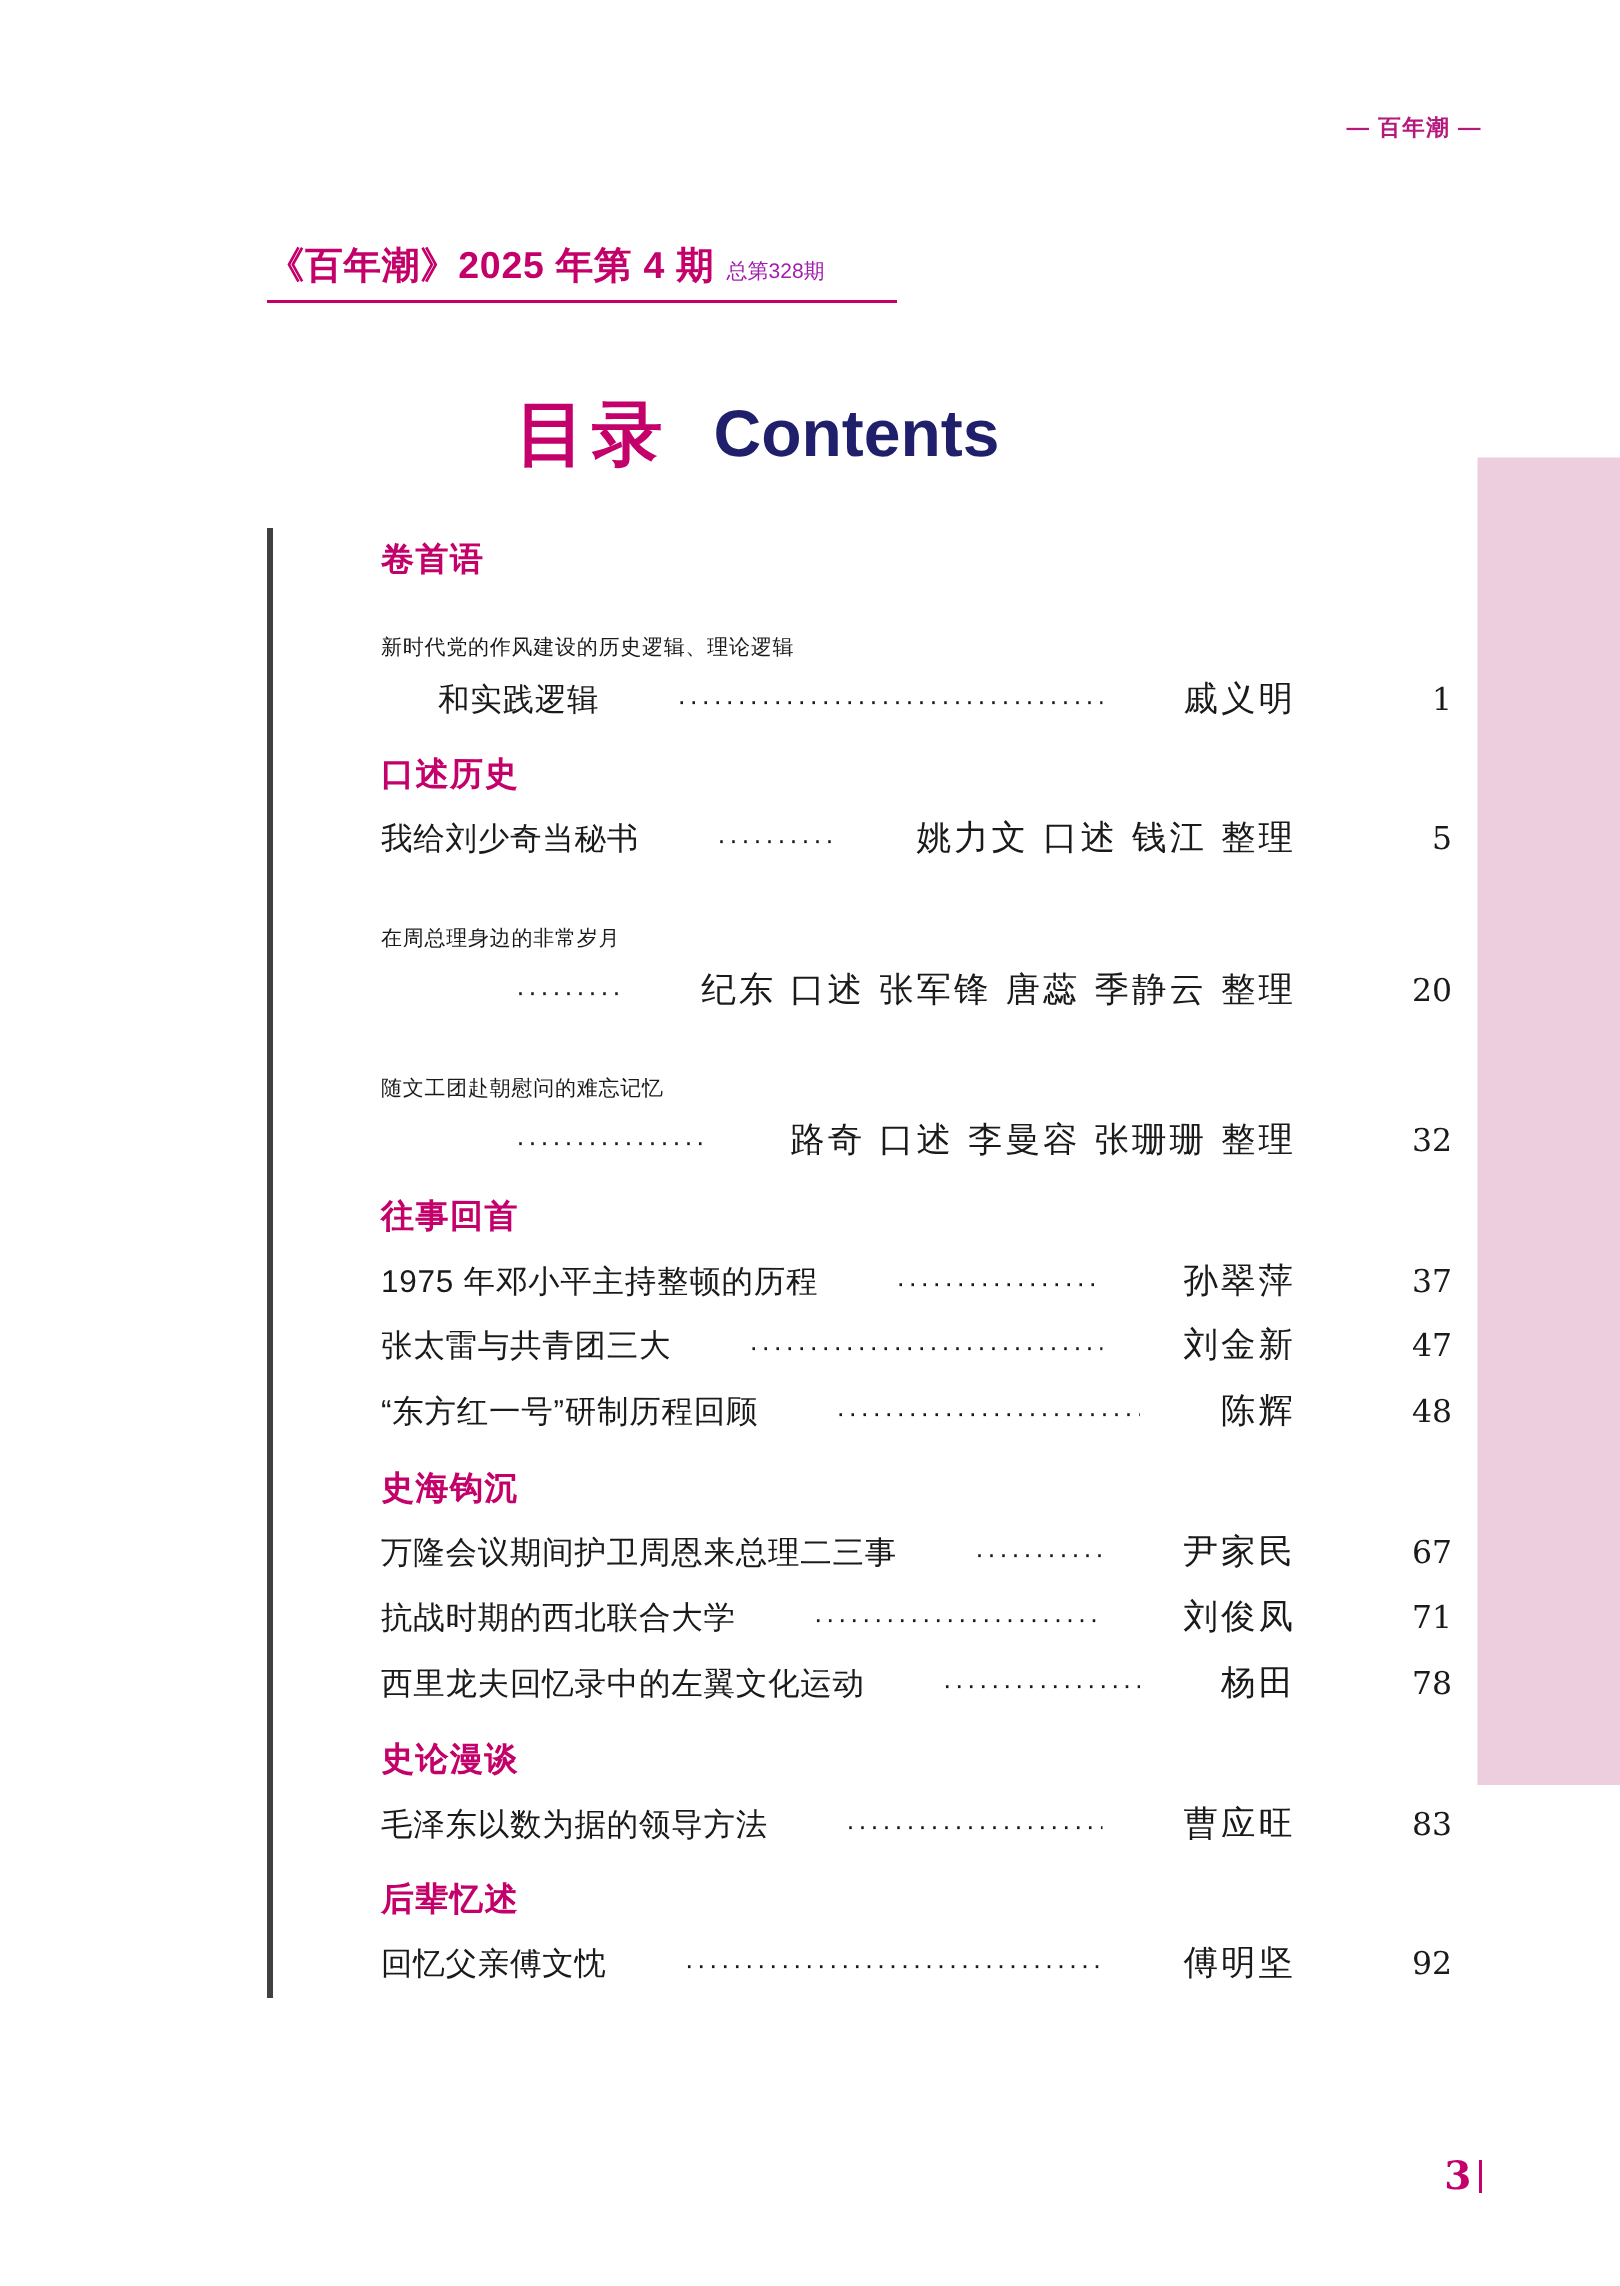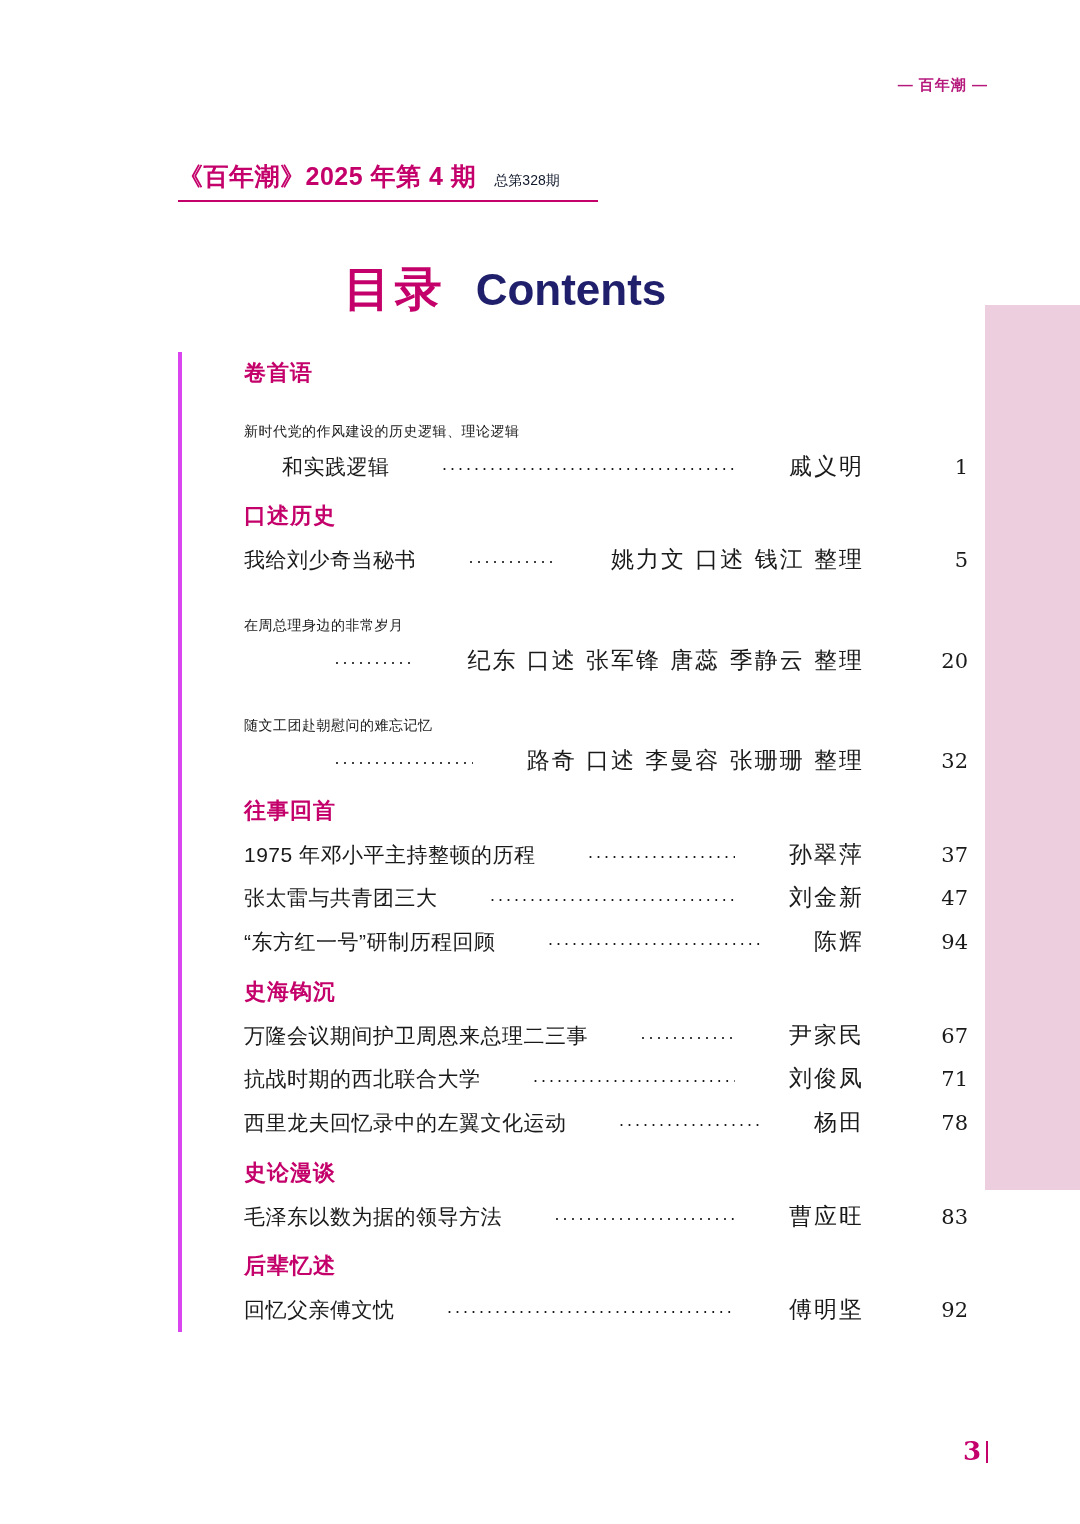--- a/index.html
+++ b/index.html
@@ -50,22 +50,22 @@
     white-space: nowrap;
   }
   .issue-main {
     font-size: 25px;
     font-weight: bold;
     color: #c4006a;
     letter-spacing: 0.5px;
   }
   .issue-sub {
     font-size: 14px;
-    color: #0f172a;
-    margin-left: 18px;
+    color: #a21caf;
+    margin-left: 8px;
     font-weight: normal;
   }
   
   .title-row {
     position: absolute;
     left: 0;
     top: 258px;
     width: 1010px;
     text-align: center;
   }
@@ -83,22 +83,22 @@
     letter-spacing: 0px;
     margin-left: 30px;
     vertical-align: middle;
   }
   
   .toc {
     position: absolute;
     left: 178px;
     top: 352px;
     width: 790px;
-    border-left: 4px solid #d946ef;
-    padding-left: 6px;
+    border-left: 4px solid #404040;
+    padding-left: 16px;
     box-sizing: border-box;
   }
   .toc-inner {
     padding-left: 56px;
   }
   .section-head {
     font-size: 22px;
     font-weight: bold;
     color: #c4006a;
     letter-spacing: 1px;
@@ -233,21 +233,21 @@
         <div class="entry">
           <span class="etitle">张太雷与共青团三大</span>
           <span class="leader">································································································································································</span>
           <span class="authors">刘金新</span>
           <span class="pageno">47</span>
         </div>
         <div class="entry">
           <span class="etitle">“东方红一号”研制历程回顾</span>
           <span class="leader">································································································································································</span>
           <span class="authors">陈辉</span>
-          <span class="pageno">94</span>
+          <span class="pageno">48</span>
         </div>
         <div class="section-head">史海钩沉</div>
         <div class="entry">
           <span class="etitle">万隆会议期间护卫周恩来总理二三事</span>
           <span class="leader">································································································································································</span>
           <span class="authors">尹家民</span>
           <span class="pageno">67</span>
         </div>
         <div class="entry">
           <span class="etitle">抗战时期的西北联合大学</span>

